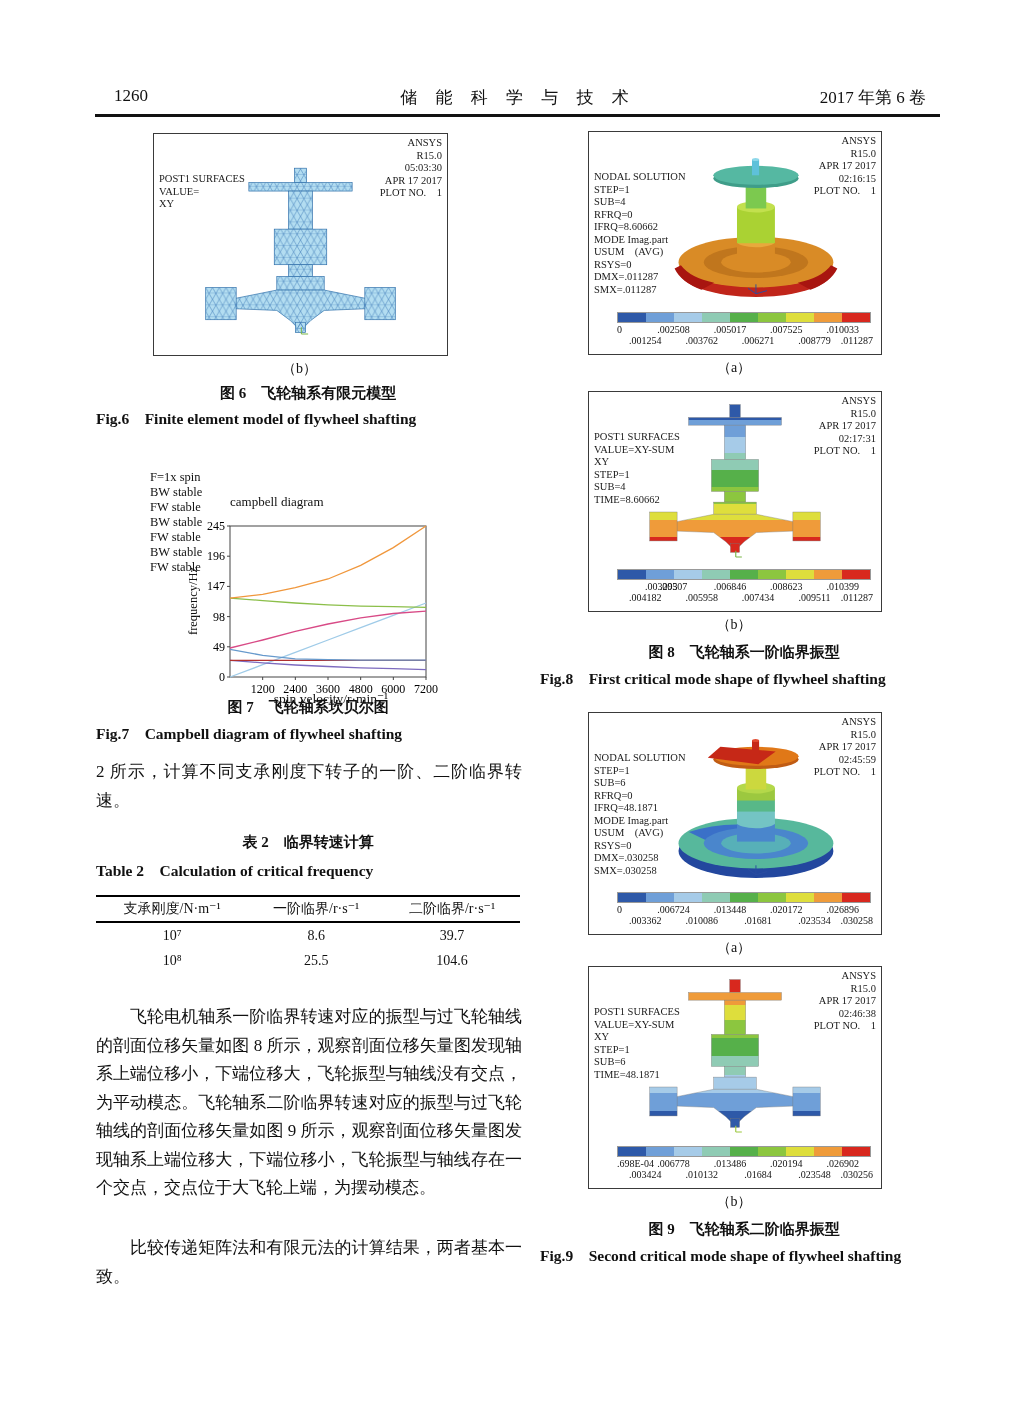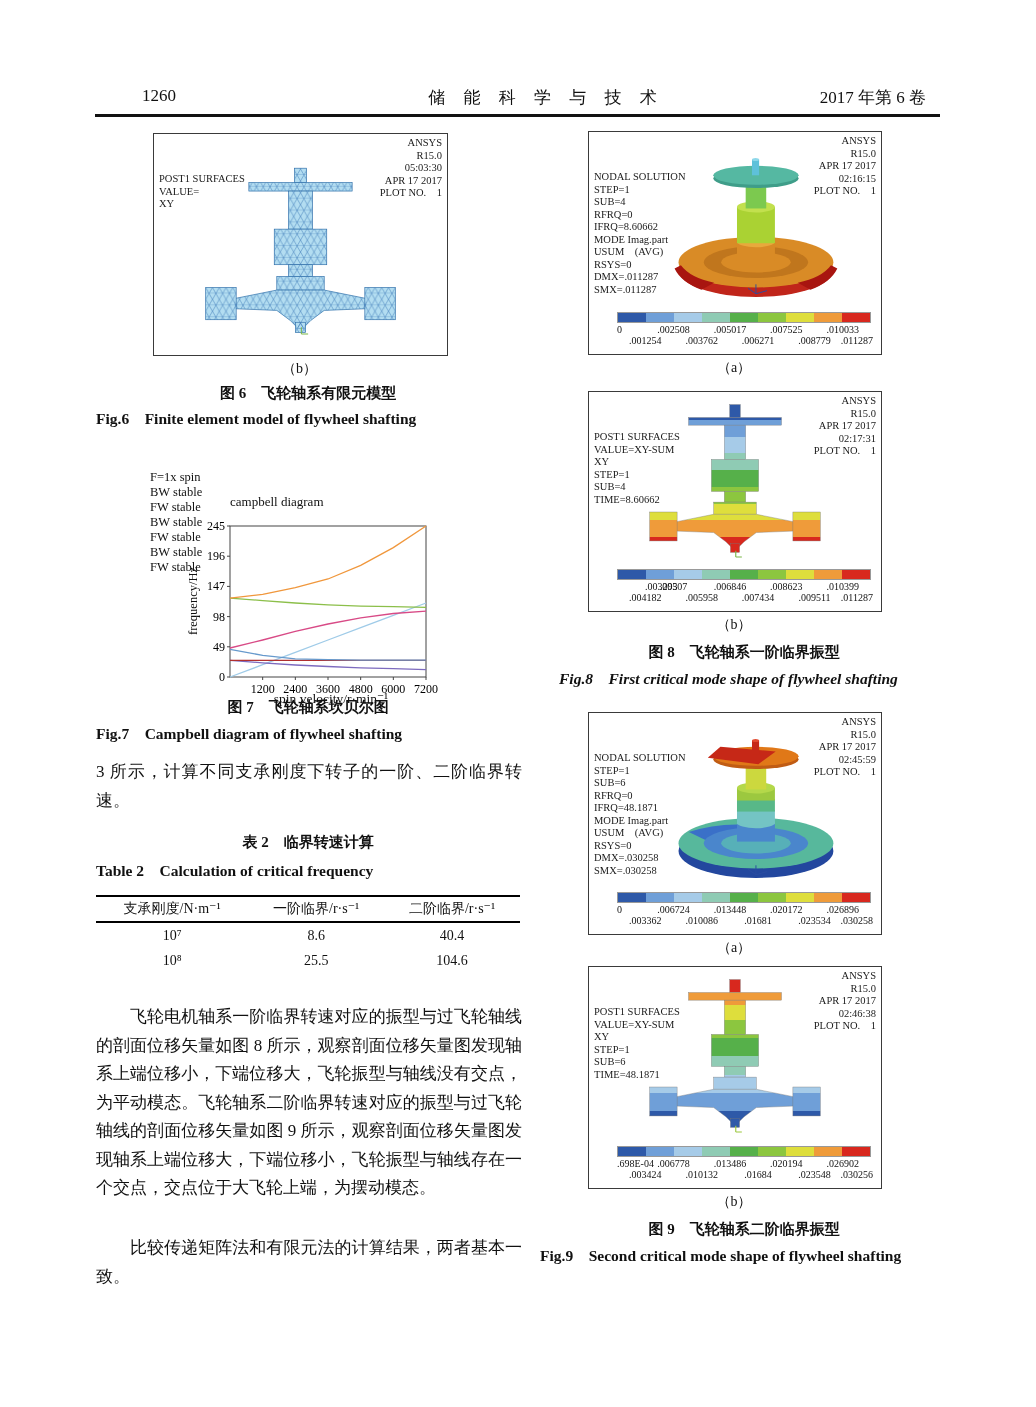--- a/index.html
+++ b/index.html
@@ -1,17 +1,17 @@
 <!DOCTYPE html>
 <html><head>
 <meta charset="utf-8">
 <style>
   html,body{margin:0;padding:0;background:#fff;}
   body{position:relative;width:1036px;height:1407px;font-family:"Liberation Serif","DejaVu Serif",serif;color:#111;overflow:hidden;}
-  .abs{position:absolute;margin-left:28px;}
+  .abs{position:absolute;}
   
   .hdr-rule{position:absolute;left:95px;top:114px;width:845px;height:3px;background:#111;}
   .hdr-txt{font-size:17px;}
   
   .panel{position:absolute;border:1px solid #3a3a3a;background:#fff;}
   .ansys-info{position:absolute;top:3px;left:5px;font-size:10.5px;line-height:12.5px;white-space:pre-line;color:#1a1a1a;z-index:3;margin-top:36px;}
   .ansys-brand{position:absolute;top:3px;right:5px;font-size:10.5px;line-height:12.5px;white-space:pre-line;text-align:right;color:#1a1a1a;z-index:3;}
   .sublabel{position:absolute;text-align:center;font-size:14px;}
   .cap-zh{position:absolute;text-align:center;font-weight:bold;font-size:15px;}
   .cap-en{position:absolute;text-align:left;font-weight:bold;font-size:15.5px;}
@@ -167,37 +167,37 @@
       <polyline points="30.0,128.0 62.7,120.0 95.3,111.4 128.0,104.0 160.7,97.8 193.3,93.5 226.0,91.1" fill="none" stroke="#d84a86" stroke-width="1.3"></polyline>
       <polyline points="30.0,78.1 62.7,80.6 95.3,83.0 128.0,84.9 160.7,86.1 193.3,86.7 226.0,87.4" fill="none" stroke="#8cbf4a" stroke-width="1.3"></polyline>
       <polyline points="30.0,78.1 62.7,74.4 95.3,67.6 128.0,59.0 160.7,45.4 193.3,27.6 226.0,6.0" fill="none" stroke="#f0973c" stroke-width="1.3"></polyline>
     </svg>
   <div class="ylab">frequency/Hz</div>
   <div class="xlab">spin velocity/r·min⁻¹</div>
 </div>
 <div class="cap-zh" style="left:96px;top:698px;width:424px;">图 7　飞轮轴系坎贝尔图</div>
 <div class="cap-en" style="left:96px;top:724px;width:424px;">Fig.7　Campbell diagram of flywheel shafting</div>
 
-<div class="para" style="top:758px;">3 所示，计算不同支承刚度下转子的一阶、二阶临界转速。</div>
+<div class="para" style="top:758px;">2 所示，计算不同支承刚度下转子的一阶、二阶临界转速。</div>
 
 <div class="cap-zh" style="left:96px;top:833px;width:424px;">表 2　临界转速计算</div>
 <div class="cap-en" style="left:96px;top:861px;width:424px;">Table 2　Calculation of critical frequency</div>
 <table id="tbl2">
   <thead>
       <tr>
         <th>支承刚度/N·m⁻¹</th>
         <th>一阶临界/r·s⁻¹</th>
         <th>二阶临界/r·s⁻¹</th>
       </tr>
     </thead>
   <tbody>
       <tr>
         <td>10⁷</td>
         <td>8.6</td>
-        <td>40.4</td>
+        <td>39.7</td>
       </tr>
       <tr>
         <td>10⁸</td>
         <td>25.5</td>
         <td>104.6</td>
       </tr>
     </tbody>
 </table>
 
 <div class="para indent" style="top:1003px;">飞轮电机轴系一阶临界转速对应的振型与过飞轮轴线的剖面位移矢量如图 8 所示，观察剖面位移矢量图发现轴系上端位移小，下端位移大，飞轮振型与轴线没有交点，为平动模态。飞轮轴系二阶临界转速对应的振型与过飞轮轴线的剖面位移矢量如图 9 所示，观察剖面位移矢量图发现轴系上端位移大，下端位移小，飞轮振型与轴线存在一个交点，交点位于大飞轮上端，为摆动模态。</div>
@@ -303,21 +303,21 @@
         <span style="top: 12px; left: 55.5556%; transform: translateX(-50%);">.007434</span>
         <span style="top: 1px; left: 66.6667%; transform: translateX(-50%);">.008623</span>
         <span style="top: 12px; left: 77.7778%; transform: translateX(-50%);">.009511</span>
         <span style="top: 1px; left: 88.8889%; transform: translateX(-50%);">.010399</span>
         <span style="top: 12px; right: -2px;">.011287</span>
       </div>
     </div>
 </div>
 <div class="sublabel" style="left:588px;top:616px;width:292px;">（b）</div>
 <div class="cap-zh" style="left:540px;top:643px;width:408px;">图 8　飞轮轴系一阶临界振型</div>
-<div class="cap-en" style="left:559px;top:669px;width:408px;font-style:italic;">Fig.8　First critical mode shape of flywheel shafting</div>
+<div class="cap-en" style="left:540px;top:669px;width:408px;">Fig.8　First critical mode shape of flywheel shafting</div>
 
 <div class="panel" style="left:588px;top:712px;width:292px;height:221px;">
   <div class="ansys-info">NODAL SOLUTION
 STEP=1
 SUB=6
 RFRQ=0
 IFRQ=48.1871
 MODE Imag.part
 USUM&nbsp;&nbsp;&nbsp;&nbsp;(AVG)
 RSYS=0

